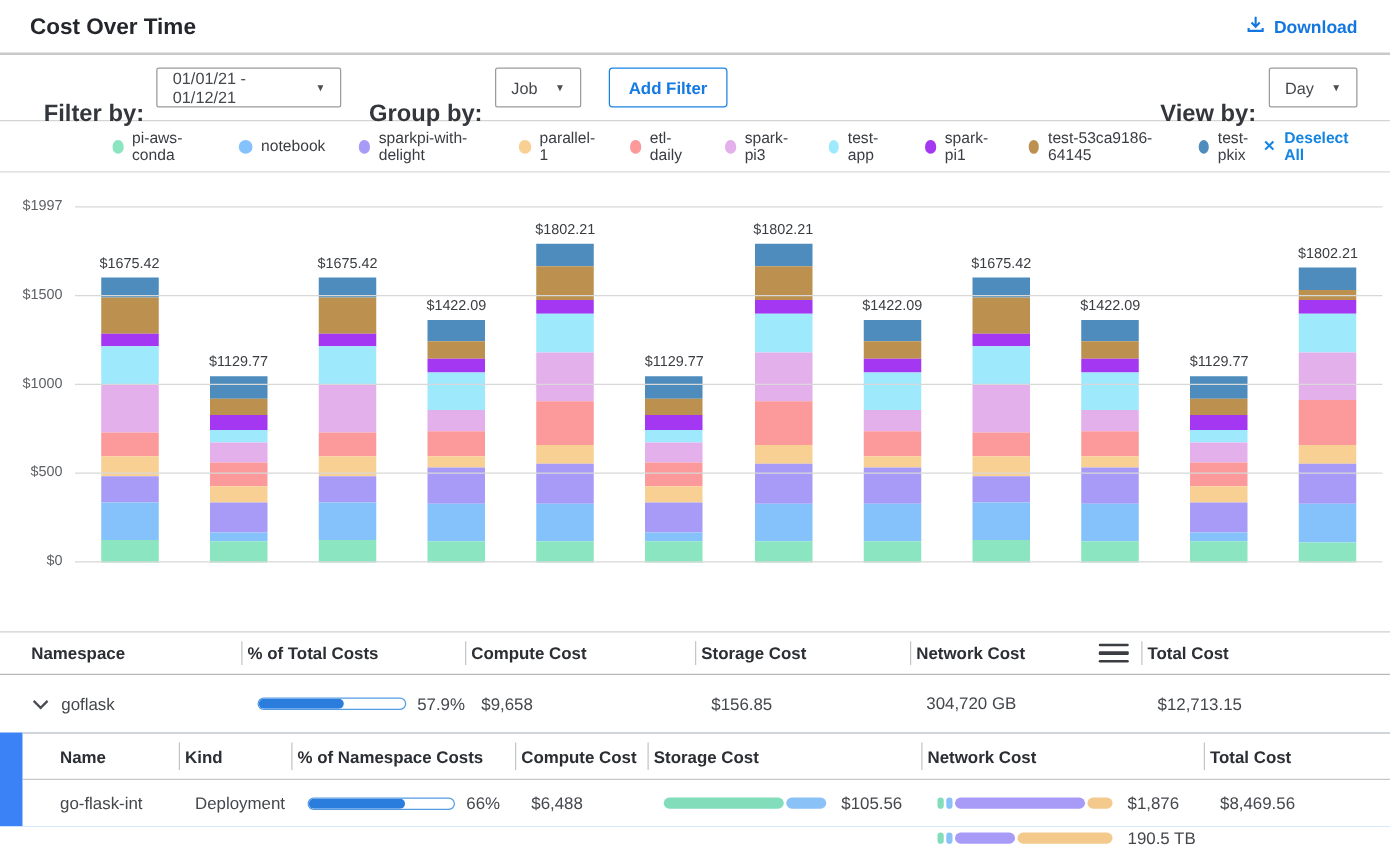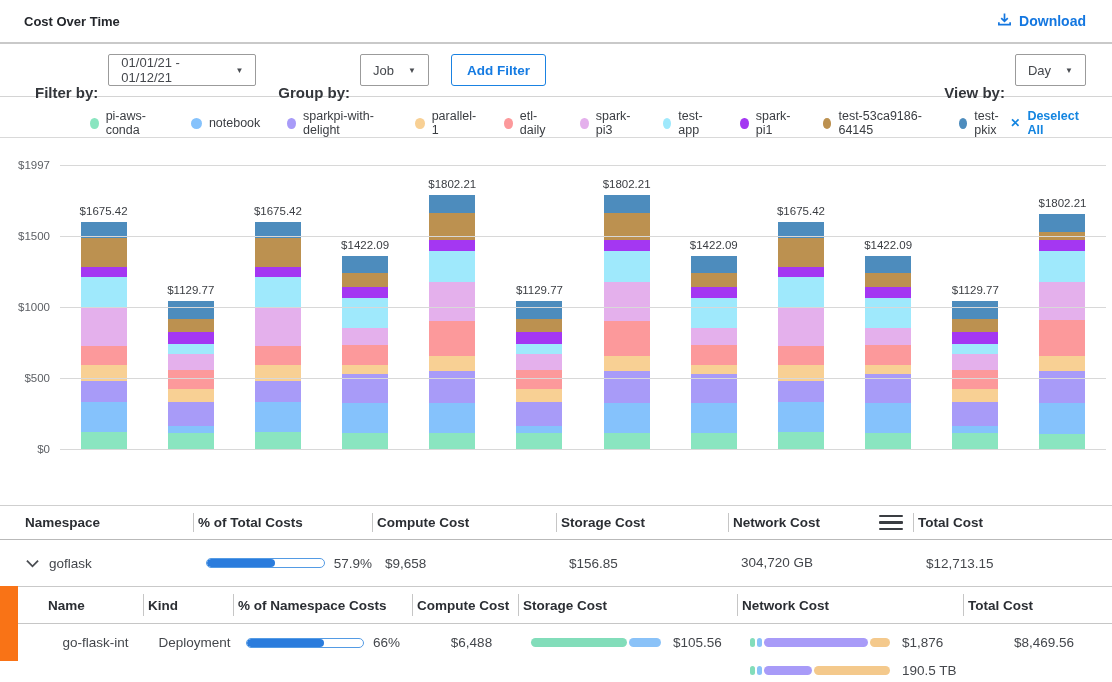--- a/index.html
+++ b/index.html
@@ -2,40 +2,40 @@
 <html><head>
 <meta charset="utf-8">
 <style>
   * { margin:0; padding:0; box-sizing:border-box; }
   html,body { width:1112px; height:682px; overflow:hidden; background:#fff;
               font-family:"Liberation Sans", sans-serif; color:#3c3f44; }
 
   
   .app-header { height:44px; display:flex; align-items:center; justify-content:space-between;
                 padding:0 26px 0 24px; border-bottom:2px solid #c9c9c9; }
-  .app-title { font-size:13px; font-weight:bold; color:#23262b; }
+  .app-title { font-size:18px; font-weight:bold; color:#23262b; }
   .download-btn { display:flex; align-items:center; gap:7px; color:#1477e0; font-weight:bold;
                   font-size:14px; cursor:pointer; }
 
   
   .toolbar { height:53px; display:flex; align-items:center; padding:0 26px 0 35px;
              border-bottom:1px solid #d4d4d4; }
-  .tb-label { font-size:15px; font-weight:bold; color:#33363b; margin-right:10px;margin-top:44px; }
+  .tb-label { font-size:19px; font-weight:bold; color:#33363b; margin-right:10px;margin-top:44px; }
   .selectbox { border:1px solid #9b9b9b; border-radius:2px; background:#fff; height:32px;
                display:flex; align-items:center; gap:14px; padding:0 12px; font-size:13px;
                color:#44474c; cursor:pointer; }
   .selectbox .caret { font-size:8px; color:#4a4d52; }
   .daterange { width:148px; justify-content:space-between; margin-right:22px; }
   .groupby   { margin-right:22px; }
   .add-filter { border:1.5px solid #1a82e2; border-radius:3px; color:#157be2; background:#fff;
                 font-size:13.5px; font-weight:bold; height:32px; padding:0 15px; cursor:pointer; }
   .tb-right { margin-left:auto; display:flex; align-items:center; }
 
   
-  .legend-row { height:41px; display:flex; align-items:flex-end; padding:0 26px 0 90px;
+  .legend-row { height:41px; display:flex; align-items:center; padding:0 26px 0 90px;
                 border-bottom:1px solid #d9d9d9; }
   .legend-items { display:flex; align-items:center; gap:27px; }
   .legend-item { display:flex; align-items:center; gap:7px; font-size:12.5px; color:#3a3d42; cursor:pointer; }
   .legend-dot { width:11px; height:11px; border-radius:50%; }
   .deselect-all { margin-left:auto; display:flex; align-items:center; gap:7px; color:#1485e0;
                   font-weight:bold; font-size:12.5px; cursor:pointer; }
   .deselect-all .x { font-size:12px; }
 
   
   .chart-section { position:relative; height:367px; }
@@ -65,21 +65,21 @@
   .ns-row { display:grid; grid-template-columns:193px 179px 184px 172px 185px 1fr;
             min-height:46px; align-items:center; font-size:13.5px; color:#44474c; }
   .cell { padding-left:13px; }
   .ns-name-cell { display:flex; align-items:center; gap:10px; padding-left:26px; cursor:pointer; }
   .pct-cell { display:flex; align-items:center; gap:9px; }
   .pill { width:123px; height:10px; border:1.5px solid #549be4; border-radius:6px; background:#fff; overflow:hidden; }
   .pill-fill { height:100%; background:#2a7cdd; border-radius:5px; }
   .net-cell div { line-height:22px; }
 
   
-  .sub-wrap { background:#f97316; padding-left:18px; height:75px;text-align:center; }
+  .sub-wrap { background:#3b82f6; padding-left:18px; height:75px; }
   .sub-inner { background:#fff; border-top:1px solid #c9c9c9; height:100%; }
   .sub-header { display:grid; grid-template-columns:125px 90px 179px 106px 219px 226px 1fr;
                 height:37px; align-items:center; border-bottom:1px solid #c6c6c6;
                 font-weight:bold; font-size:13.5px; color:#2b2e33; }
   .sub-header .th:first-child { padding-left:30px; }
   .sub-row { display:grid; grid-template-columns:125px 90px 179px 106px 219px 226px 1fr;
              align-items:start; font-size:13.5px; color:#44474c; padding-top:11px; }
   .sub-row .cell:first-child { padding-left:30px; }
   .minibar { display:flex; gap:2px; align-items:center; }
   .minibar .seg { height:9px; border-radius:5px; }

